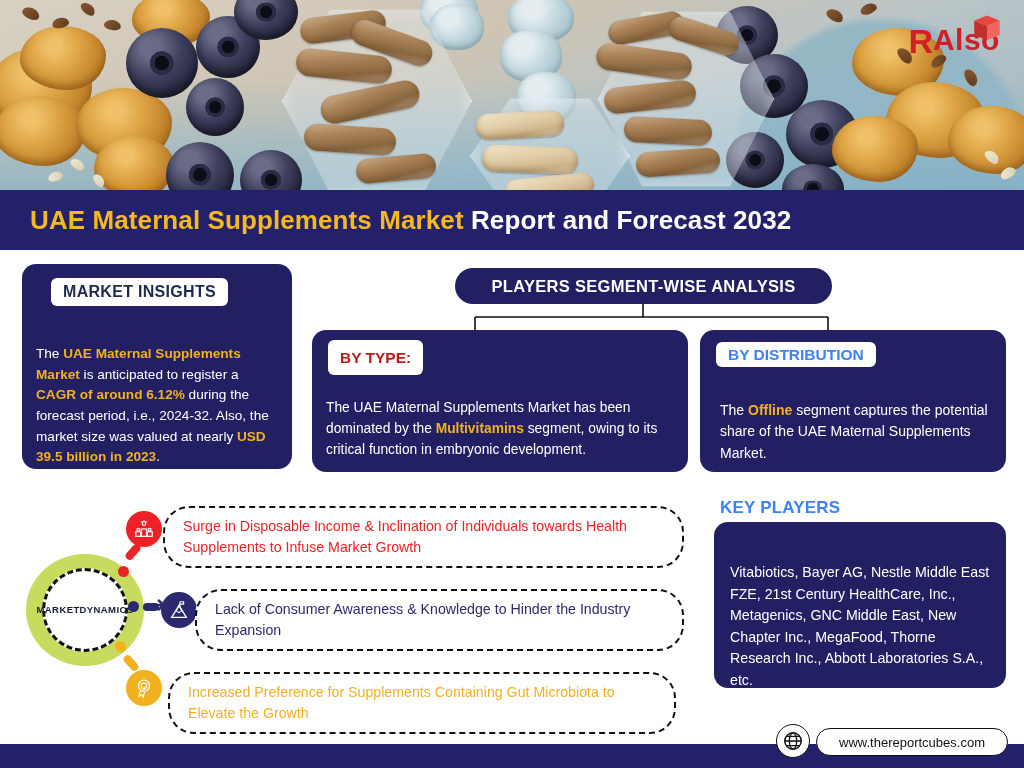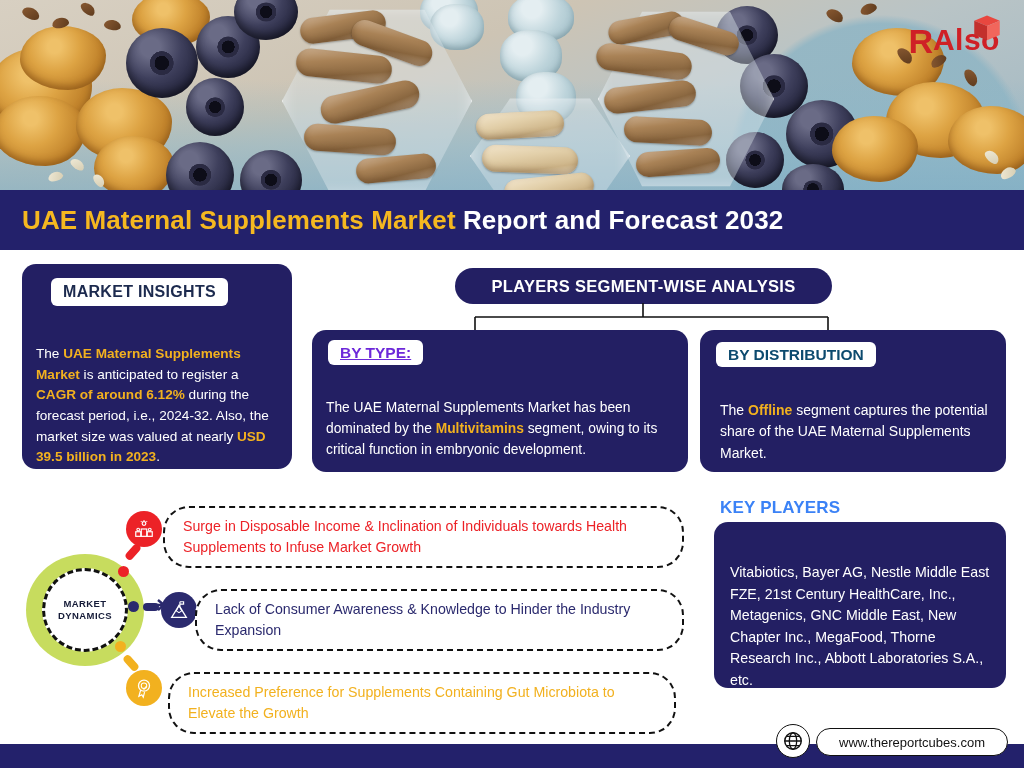--- a/index.html
+++ b/index.html
@@ -81,21 +81,21 @@
   }
   .logo-cube { position:absolute; right:4px; top:4px; width:30px; height:30px; }
 
   
   .titlebar {
     position:absolute; left:0; top:190px; width:1024px; height:60px;
     background:#23216b;
     display:flex; align-items:center;
   }
   .titlebar h1 {
-    margin-left:22px; font-size:26px; font-weight:bold; color:#ffffff;
+    margin-left:30px; font-size:26px; font-weight:bold; color:#ffffff;
     letter-spacing:.1px; white-space:nowrap;
   }
   .title-yellow { color:#f5b820; }
 
   
   .navy-card {
     position:absolute; background:#231f63; border-radius:14px;
   }
   .pill-label {
     position:absolute; background:#ffffff; border-radius:6px;
@@ -118,38 +118,38 @@
     background:#231f63; border-radius:18px;
     display:flex; align-items:center; justify-content:center;
     color:#fff; font-weight:bold; font-size:16.5px; letter-spacing:.3px;
   }
 
   
   #connector { position:absolute; left:455px; top:303px; width:400px; height:33px; }
 
   
   #type-card { left:312px; top:330px; width:376px; height:142px; }
-  #type-label { left:328px; top:340px; height:25px; font-size:15.5px; color:#6d28d9;text-decoration:underline; }
+  #type-label { left:328px; top:340px; height:35px; font-size:15.5px; color:#b91c1c; }
   #type-text { left:326px; top:370px; width:350px; font-size:13.8px; }
 
   
   #dist-card { left:700px; top:330px; width:306px; height:142px; }
-  #dist-label { left:716px; top:342px; height:25px; font-size:15.5px; color:#0c4a6e; }
+  #dist-label { left:716px; top:342px; height:25px; font-size:15.5px; color:#3b82f6; }
   #dist-text { left:720px; top:372px; width:278px; font-size:14px; }
 
   
   #dynamics-wrap { position:absolute; left:18px; top:548px; width:140px; height:125px; }
   .ring-outer {
     position:absolute; left:8px; top:6px; width:118px; height:112px;
     border-radius:50%; background:#c7dc5e;
   }
   .ring-inner {
     position:absolute; left:24px; top:20px; width:86px; height:84px;
     border-radius:50%; background:#ffffff; border:3px dashed #111;
-    display:flex; flex-direction:column; align-items:center; justify-content:center;
+    display:flex; flex-direction:row; align-items:center; justify-content:center;
   }
   .ring-inner span {
     font-size:9.5px; font-weight:bold; color:#151b38; letter-spacing:.4px; line-height:1.25;
   }
 
   .node-dot { position:absolute; width:11px; height:11px; border-radius:50%; }
   .stub { position:absolute; height:8px; border-radius:4px; }
 
   .dyn-icon {
     position:absolute; width:36px; height:36px; border-radius:50%;

